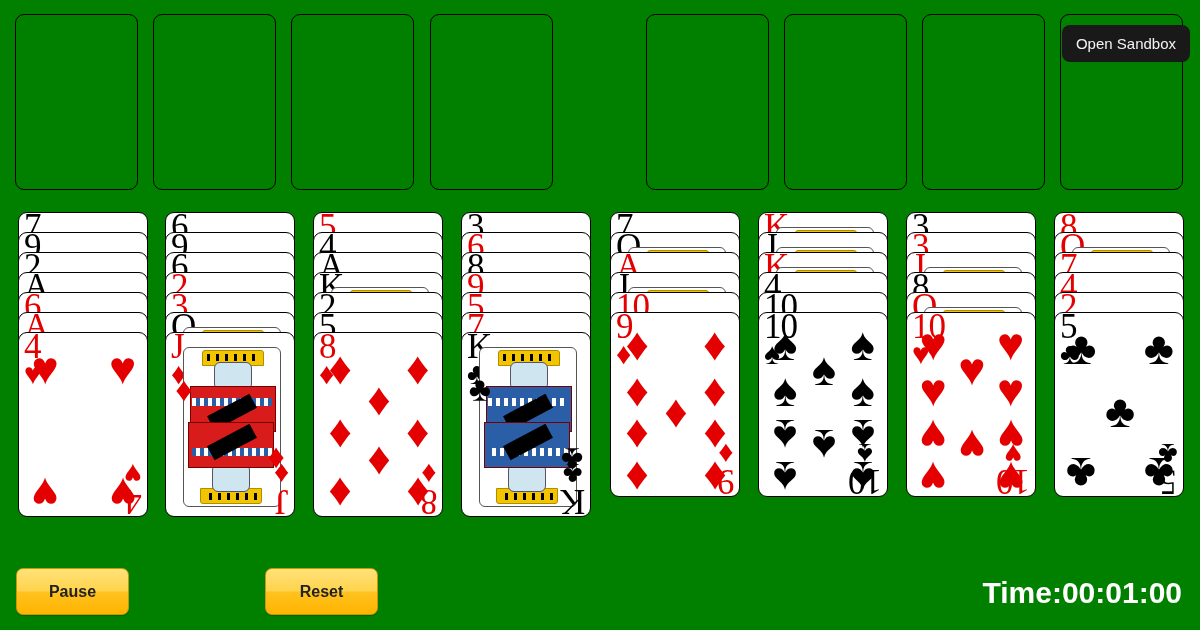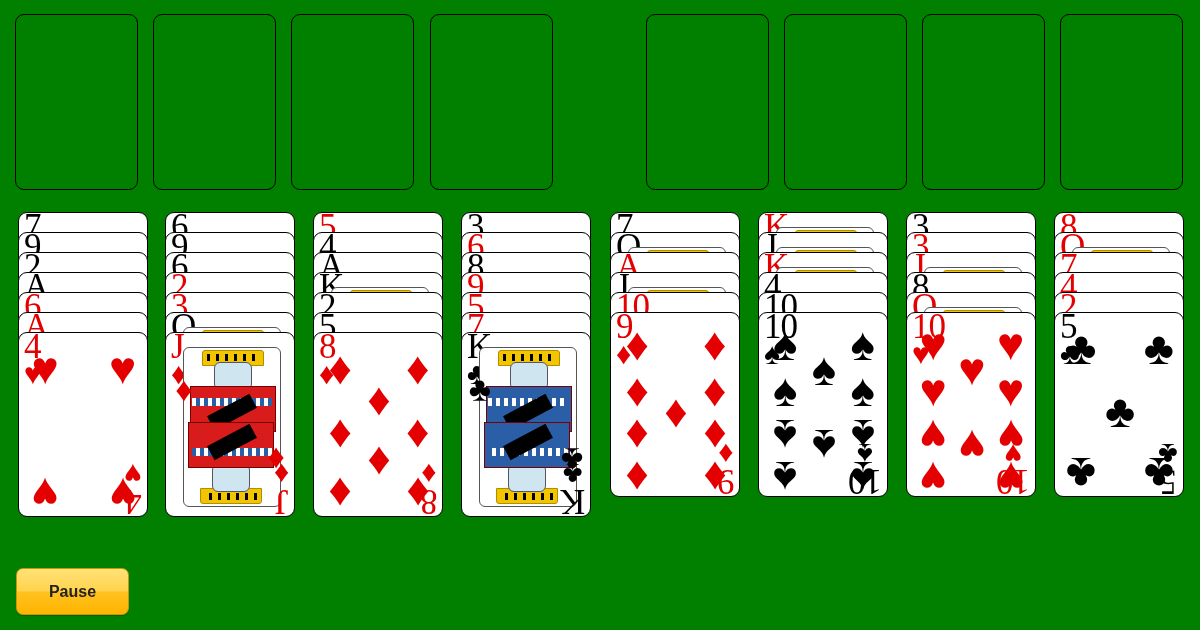--- a/index.html
+++ b/index.html
@@ -993,16 +993,25 @@
             <span class="sfx">♣</span>
           </div>
         </div>
       </div>
     </div>
 
   <div class="controls">
     <div class="btn" style="left:16px;width:113px;">
       <span>Pause</span>
     </div>
-
+    <div class="btn" style="left:265px;width:113px;">
+      <span>Reset</span>
+    </div>
+
+    <div class="timer">
+      <span>Time:</span><span>00:01:00</span>
+    </div>
   </div>
 
+  <div class="sandbox">
+    <span>Open Sandbox</span>
+  </div>
 </div>
 
 </body></html>

